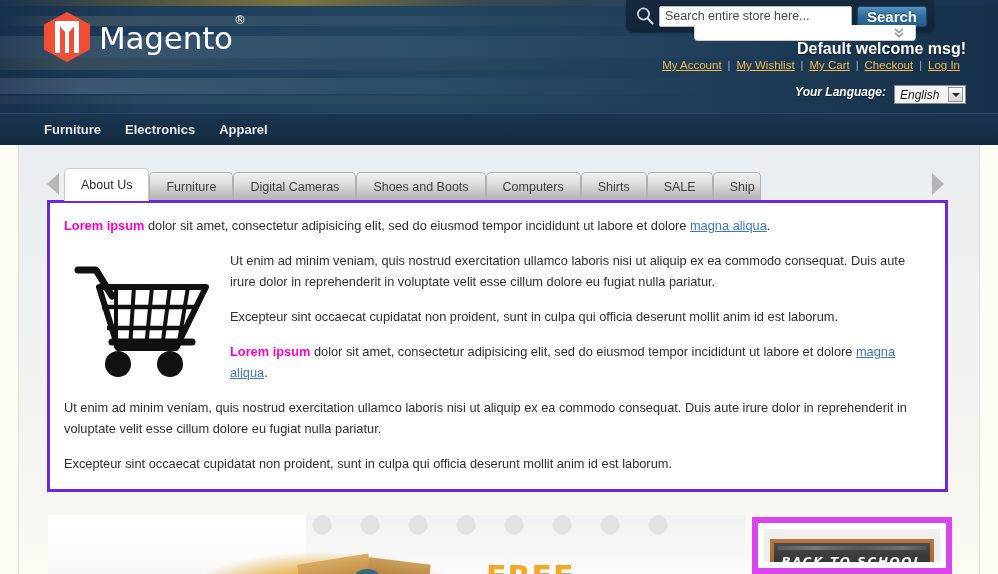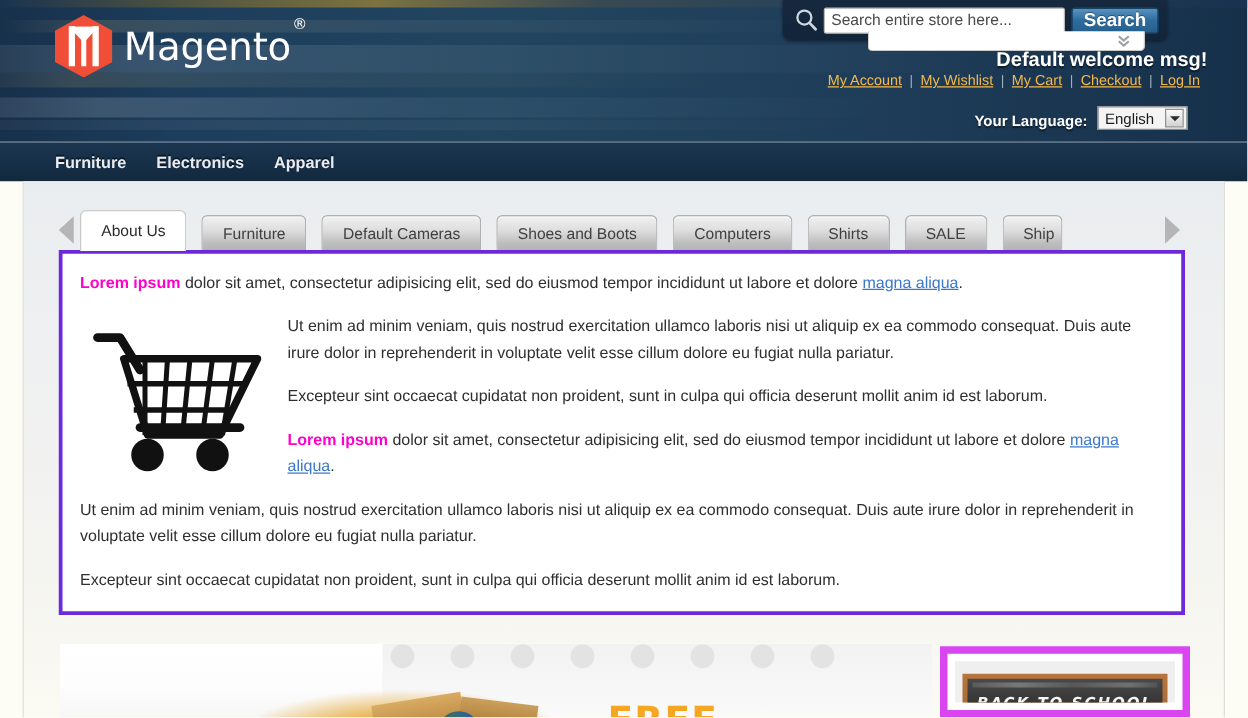--- a/index.html
+++ b/index.html
@@ -123,22 +123,22 @@
     display: flex; align-items: center; gap: 0;
     font-size: 11.5px;
   }
   .top-links a {
     color: #f5b94b; text-decoration: underline; padding: 0 6px;
     font-size: 11.5px;
   }
   .top-links .sep { color: #9fb0c0; font-size: 11px; }
 
   .lang-row {
-    position: absolute; right: 48px; top: 85px;
-    display: flex; align-items: flex-end; gap: 8px;
+    position: absolute; right: 32px; top: 85px;
+    display: flex; align-items: flex-start; gap: 8px; font-style: italic;
   }
   .lang-label { color: #ffffff; font-size: 12px; font-weight: bold; text-shadow: 0 1px 1px rgba(0,0,0,.5); }
   .lang-select {
     width: 72px; height: 19px;
     background: #f4f4f4; border: 1px solid #8a8a8a;
     font-size: 12px; color: #1b1b1b;
     font-family: "Liberation Sans", sans-serif;
     display: flex; align-items: center; justify-content: space-between;
     padding: 0 2px 0 5px;
   }
@@ -182,21 +182,21 @@
     position: absolute; top: 5px; width: 16px; height: 24px;
   }
   .tab-scroll-left { left: 0; }
   .tab-scroll-right { left: 885px; }
   .tri-l { width: 0; height: 0; border-top: 11px solid transparent; border-bottom: 11px solid transparent; border-right: 12px solid #b5b5b5; }
   .tri-r { width: 0; height: 0; border-top: 11px solid transparent; border-bottom: 11px solid transparent; border-left: 12px solid #b5b5b5; }
 
   .tabs {
     position: absolute; left: 17px; top: 0;
     width: 868px; height: 33px;
-    display: flex; align-items: flex-end; gap: 12px;
+    display: flex; align-items: flex-end; gap: 0;
     overflow: hidden;
   }
   .tab {
     height: 29px; line-height: 29px;
     padding: 0 16px;
     background: linear-gradient(to bottom, #f1f1f1 0%, #dedede 40%, #bfbfbf 75%, #b2b2b2 100%);
     border: 1px solid #b0b0b0; border-bottom: none;
     border-radius: 5px 5px 0 0;
     font-size: 12.5px; color: #3f3f3f;
     white-space: nowrap; cursor: pointer;
@@ -400,21 +400,21 @@
 
   <div class="body-bg"></div>
 
   <div class="tabs-wrap">
     <div class="tab-scroll-left">
       <div class="tri-l"></div>
     </div>
     <div class="tabs">
       <div class="tab active">About Us</div>
       <div class="tab">Furniture</div>
-      <div class="tab">Default Cameras</div>
+      <div class="tab">Digital Cameras</div>
       <div class="tab">Shoes and Boots</div>
       <div class="tab">Computers</div>
       <div class="tab">Shirts</div>
       <div class="tab">SALE</div>
       <div class="tab clipped">Ship</div>
     </div>
     <div class="tab-scroll-right">
       <div class="tri-r"></div>
     </div>
   </div>

